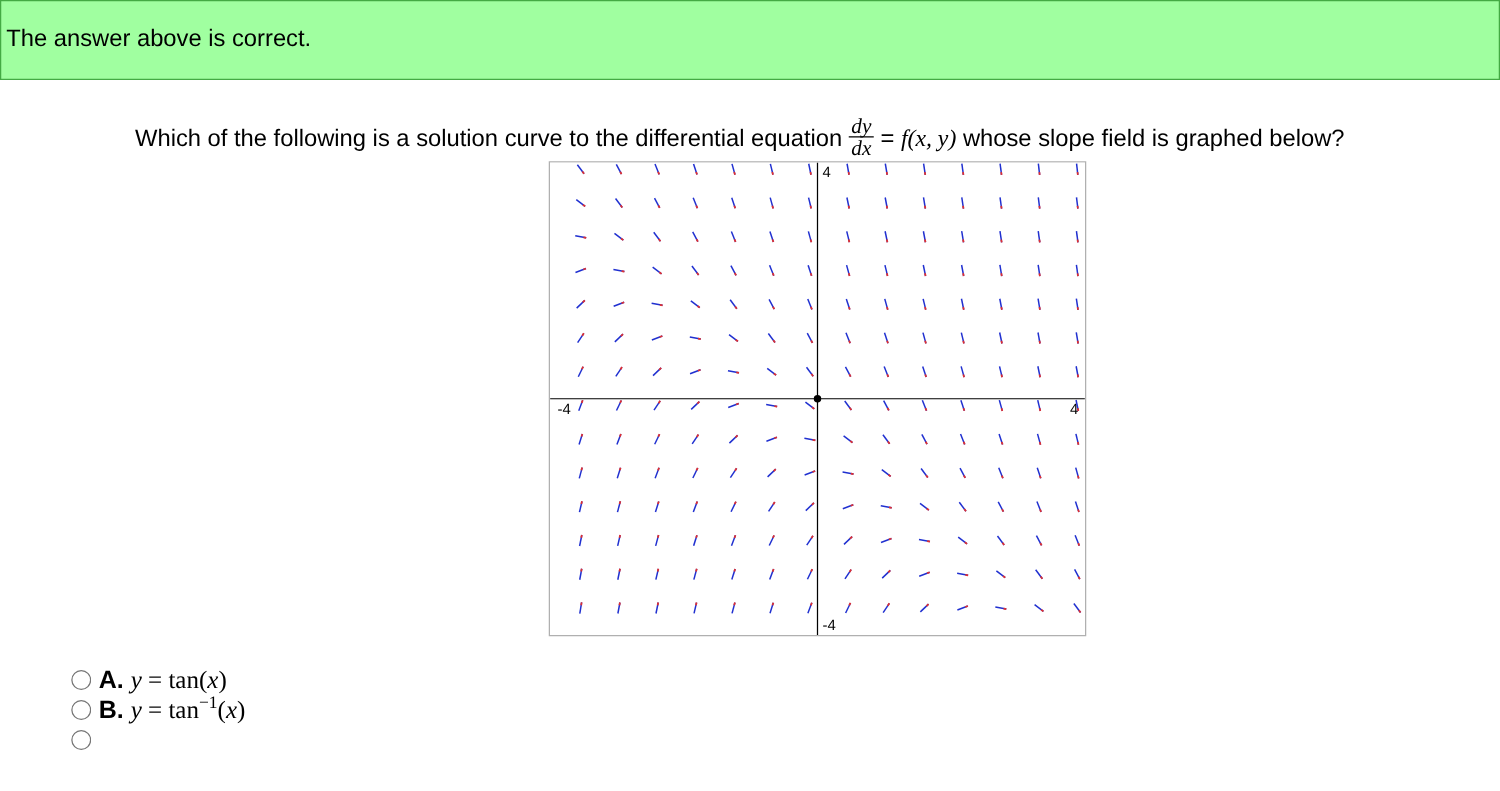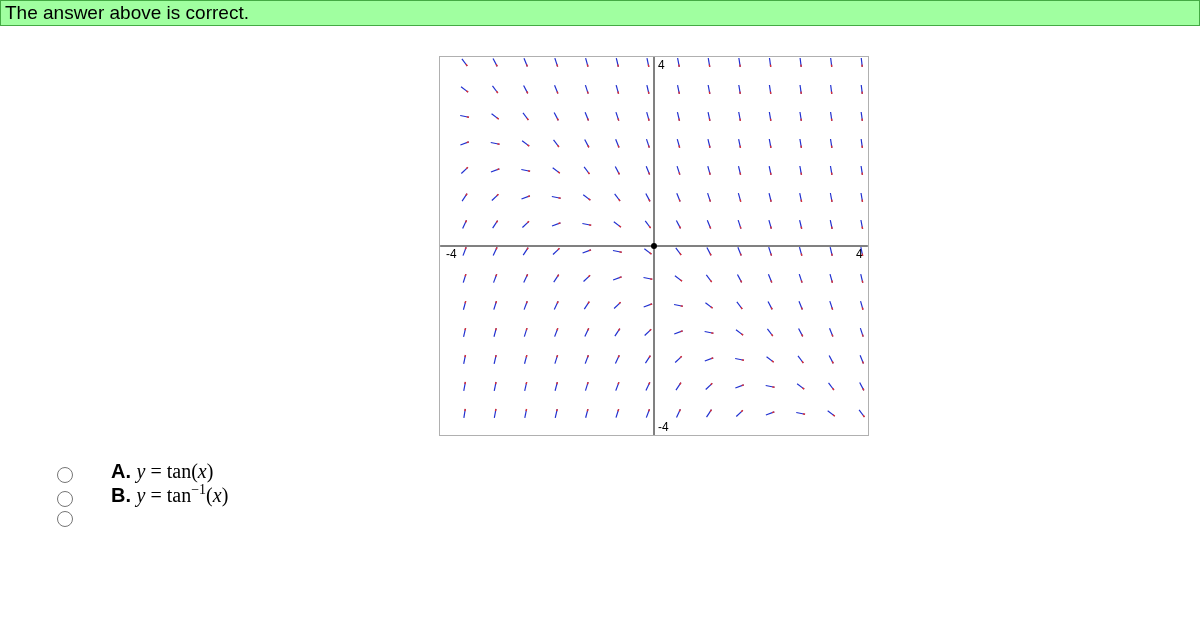--- a/index.html
+++ b/index.html
@@ -8,21 +8,21 @@
     padding: 0;
     font-family: Arial, Helvetica, sans-serif;
     font-size: 19px;
     background: #fff;
     color: #000;
     width: 1200px;
   }
   .correct-banner {
     background: #a0ffa0;
     border: 1px solid #4a4;
-    padding: 1px 4px;
+    padding: 20px 4px;
     font-size: 19px;
     width: 100%;
   }
   .question-area {
     margin-top: 30px;
     padding-left: 108px;
     position: relative;
   }
   .question-text {
     line-height: 1.4;
@@ -46,43 +46,52 @@
     width: 430px;
     position: relative;
   }
   svg.slope-field { border: 1px solid #b0b0b0; display:block; }
   .answers {
     margin-top: 24px;
     padding-left: 52px;
   }
   .answer-row {
     display: flex;
-    align-items: flex-end;
+    align-items: flex-start;
     margin: 1px 0;
     font-family: 'Times New Roman', serif;
     font-size: 20px;
-    gap: 32px;
   }
   .answer-row input[type=radio] {
     width: 16px; height: 16px;
     margin-right: 6px;
     accent-color: #1a73e8;
   }
   .answer-label b { font-family: Arial, sans-serif; font-weight: bold; }
   .answer-label { font-style: normal; }
   .answer-label .expr { font-style: normal; }
   .answer-label .var { font-style: italic; }
   sup { font-size: 0.7em; vertical-align: super; line-height:0;}
 </style>
 </head>
 <body>
 
 <div class="correct-banner">The answer above is correct.</div>
 
 <div class="question-area">
+  <div class="question-text">
+    <span>Which of the following is a solution curve to the differential equation </span>
+    <span class="frac">
+      <span class="num">dy</span>
+      <span class="den">dx</span>
+    </span>
+    <span> = </span>
+    <span class="math-i">f(x, y)</span>
+    <span> whose slope field is graphed below?</span>
+  </div>
 
   <div class="slope-field-wrap">
     <svg class="slope-field" width="430" height="380" viewBox="0 0 430 380">
       <rect x="0" y="0" width="430" height="380" fill="#fff"></rect>
 
       <line x1="215" y1="0" x2="215" y2="380" stroke="#000" stroke-width="1"></line>
       <line x1="0" y1="190" x2="430" y2="190" stroke="#000" stroke-width="1"></line>
 
       <text x="6" y="202" font-size="12" fill="#000">-4</text>
       <text x="418" y="202" font-size="12" fill="#000">4</text>

